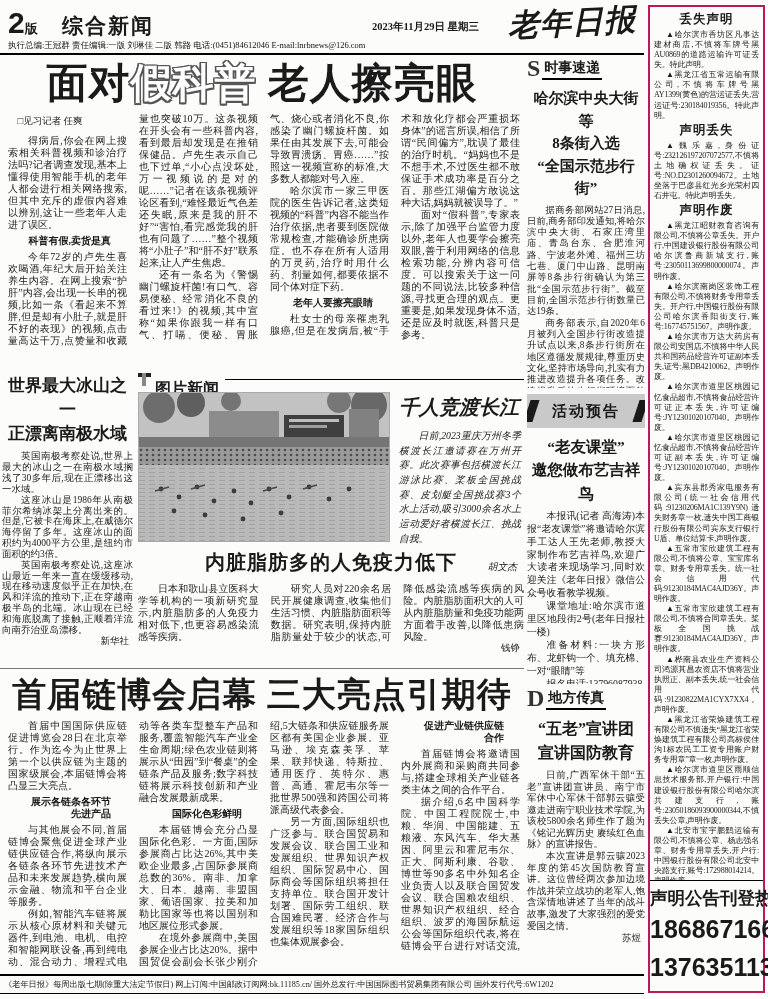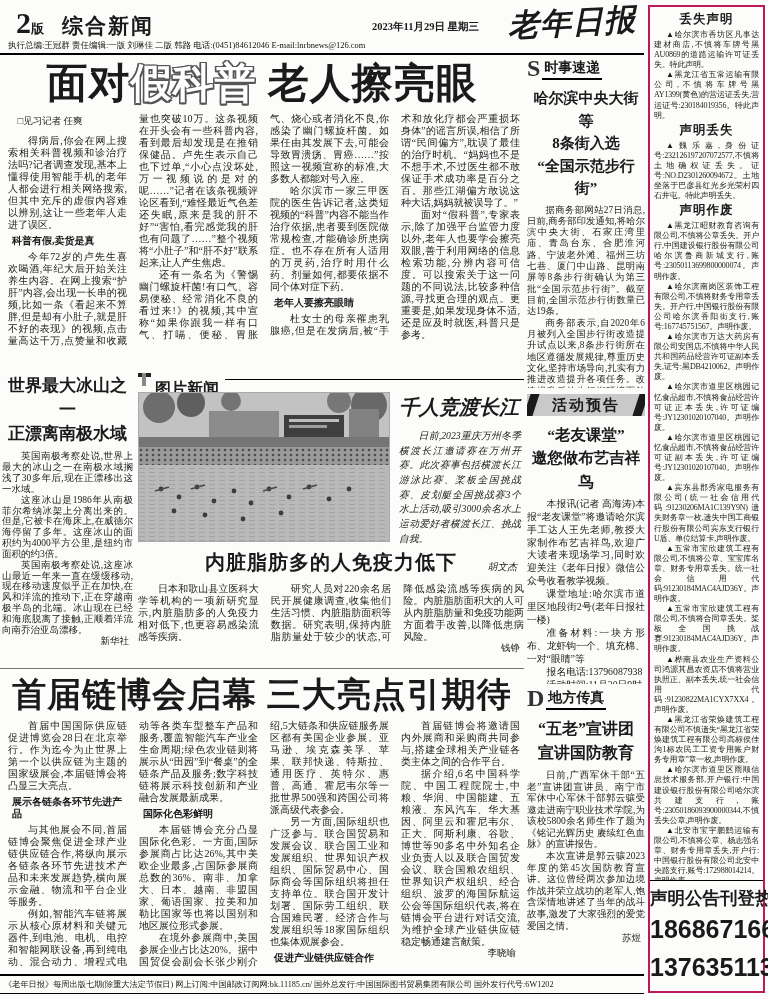--- a/index.html
+++ b/index.html
@@ -1,39 +1,39 @@
 <!DOCTYPE html>
 <html><head>
 <meta charset="utf-8">
 <style>
   html,body{margin:0;padding:0;background:#e8e8e8;}
   #page{position:relative;width:768px;height:999px;background:#fcfcfa;color:#1a1a1a;
         font-family:"Liberation Serif","DejaVu Serif",serif;overflow:hidden;margin:0 auto;}
   .abs{position:absolute;}
   p{margin:0;}
   
-  .hdr-pageno{left:16px;top:6px;font-family:Liberation Serif, serif;}
+  .hdr-pageno{left:8px;top:6px;font-family:Liberation Sans, sans-serif;}
   .hdr-pageno .num{font-size:30px;font-weight:bold;}
   .hdr-pageno .word{font-size:13px;font-weight:bold;}
   .hdr-section{left:62px;top:12px;font-size:21px;font-weight:bold;letter-spacing:2px;}
   .hdr-staff{left:8px;top:40px;font-size:8.5px;color:#111;white-space:nowrap;}
   .hdr-date{left:372px;top:20px;font-size:10.5px;font-weight:bold;}
   .masthead{left:508px;top:2px;font-size:31px;font-weight:bold;font-style:italic;
             transform:rotate(-3deg);letter-spacing:1px;font-family:"Liberation Serif",serif;}
   .hdr-rule{left:0;top:53px;width:644px;border-top:2px solid #000;}
   
   .lead-headline{left:0;top:56px;width:524px;text-align:center;font-size:41px;font-weight:bold;
                  letter-spacing:1px;white-space:nowrap;}
   .hollow{color:#fff;text-shadow:-1.5px -1.5px 0 #555,1.5px -1.5px 0 #555,-1.5px 1.5px 0 #555,
           1.5px 1.5px 0 #555,0 -1.5px 0 #555,0 1.5px 0 #555,-1.5px 0 0 #555,1.5px 0 0 #555;}
   .cols{column-gap:12px;font-size:10px;line-height:1.2;text-align:justify;overflow:hidden;}
   .lead-cols{left:8px;top:113px;width:512px;height:260px;column-count:4;}
   .cols p{text-indent:2em;}
   .byline-head{font-size:9.5px;margin:3px 0 8px;text-indent:1em;}
-  .sub{text-align:left;font-weight:bold;text-indent:0 !important;margin:4px 4px;}
+  .sub{text-align:right;font-weight:bold;text-indent:0 !important;margin:4px 16px;}
   .byline-r{text-align:right;font-size:9.5px;padding-right:4px;}
   
   .iceberg{left:2px;top:374px;width:131px;height:296px;overflow:hidden;}
   .iceberg h3{margin:0 0 6px;font-size:17px;font-weight:600;text-align:center;line-height:1.4;}
   .iceberg p{font-size:9.5px;line-height:1.14;text-indent:2em;text-align:justify;}
   
   .photo-news{left:138px;top:371px;width:386px;}
   .pn-header{display:flex;align-items:center;height:16px;}
   .pn-icon{width:13px;height:13px;position:relative;margin-right:4px;}
   .pn-icon .bar-v{position:absolute;left:4px;top:0;width:4px;height:13px;background:#888;}
@@ -57,21 +57,21 @@
   .expo-cols{left:8px;top:720px;width:512px;height:252px;column-count:4;}
   
   .rsec{left:527px;width:118px;}
   .rsec-head{display:flex;align-items:flex-end;height:22px;}
   .big-letter{font-size:24px;font-weight:bold;line-height:0.9;color:#333;margin-right:2px;
               font-family:"Liberation Serif",serif;}
   .rsec-label{font-size:14px;font-weight:bold;border-bottom:2.5px solid #000;padding:0 2px 1px;}
   .rsec-title{text-align:center;font-weight:600;margin:7px 0 5px;line-height:1.5;}
   .ne-title{font-size:15px;}
   .rsec p{font-size:9.3px;line-height:1.22;text-indent:2em;text-align:justify;}
-  .act-header{display:flex;align-items:center;justify-content:center;background:#c9c9c9;height:22px;}
+  .act-header{display:flex;align-items:center;justify-content:center;background:#c9c9c9;height:34px;}
   .act-slash{width:9px;height:22px;background:#1a1a1a;transform:skewX(-18deg);}
   .act-label{flex:1;text-align:center;font-size:15px;font-weight:bold;letter-spacing:2px;}
   .act p{font-size:9.8px;line-height:1.32;text-align:justify;}
   .act p.ind{text-indent:2em;}
   .lf p{font-size:9.5px;line-height:1.22;}
   
   .classifieds{left:648px;top:5px;width:117px;height:988px;border:2px solid #be185d;box-sizing:border-box;
                display:flex;flex-direction:column;}
   .cls-body{flex:1;overflow:hidden;padding:3px 4px;}
   .cls-head{text-align:center;font-size:12.5px;font-weight:bold;margin:1px 0 2px;letter-spacing:1px;}

